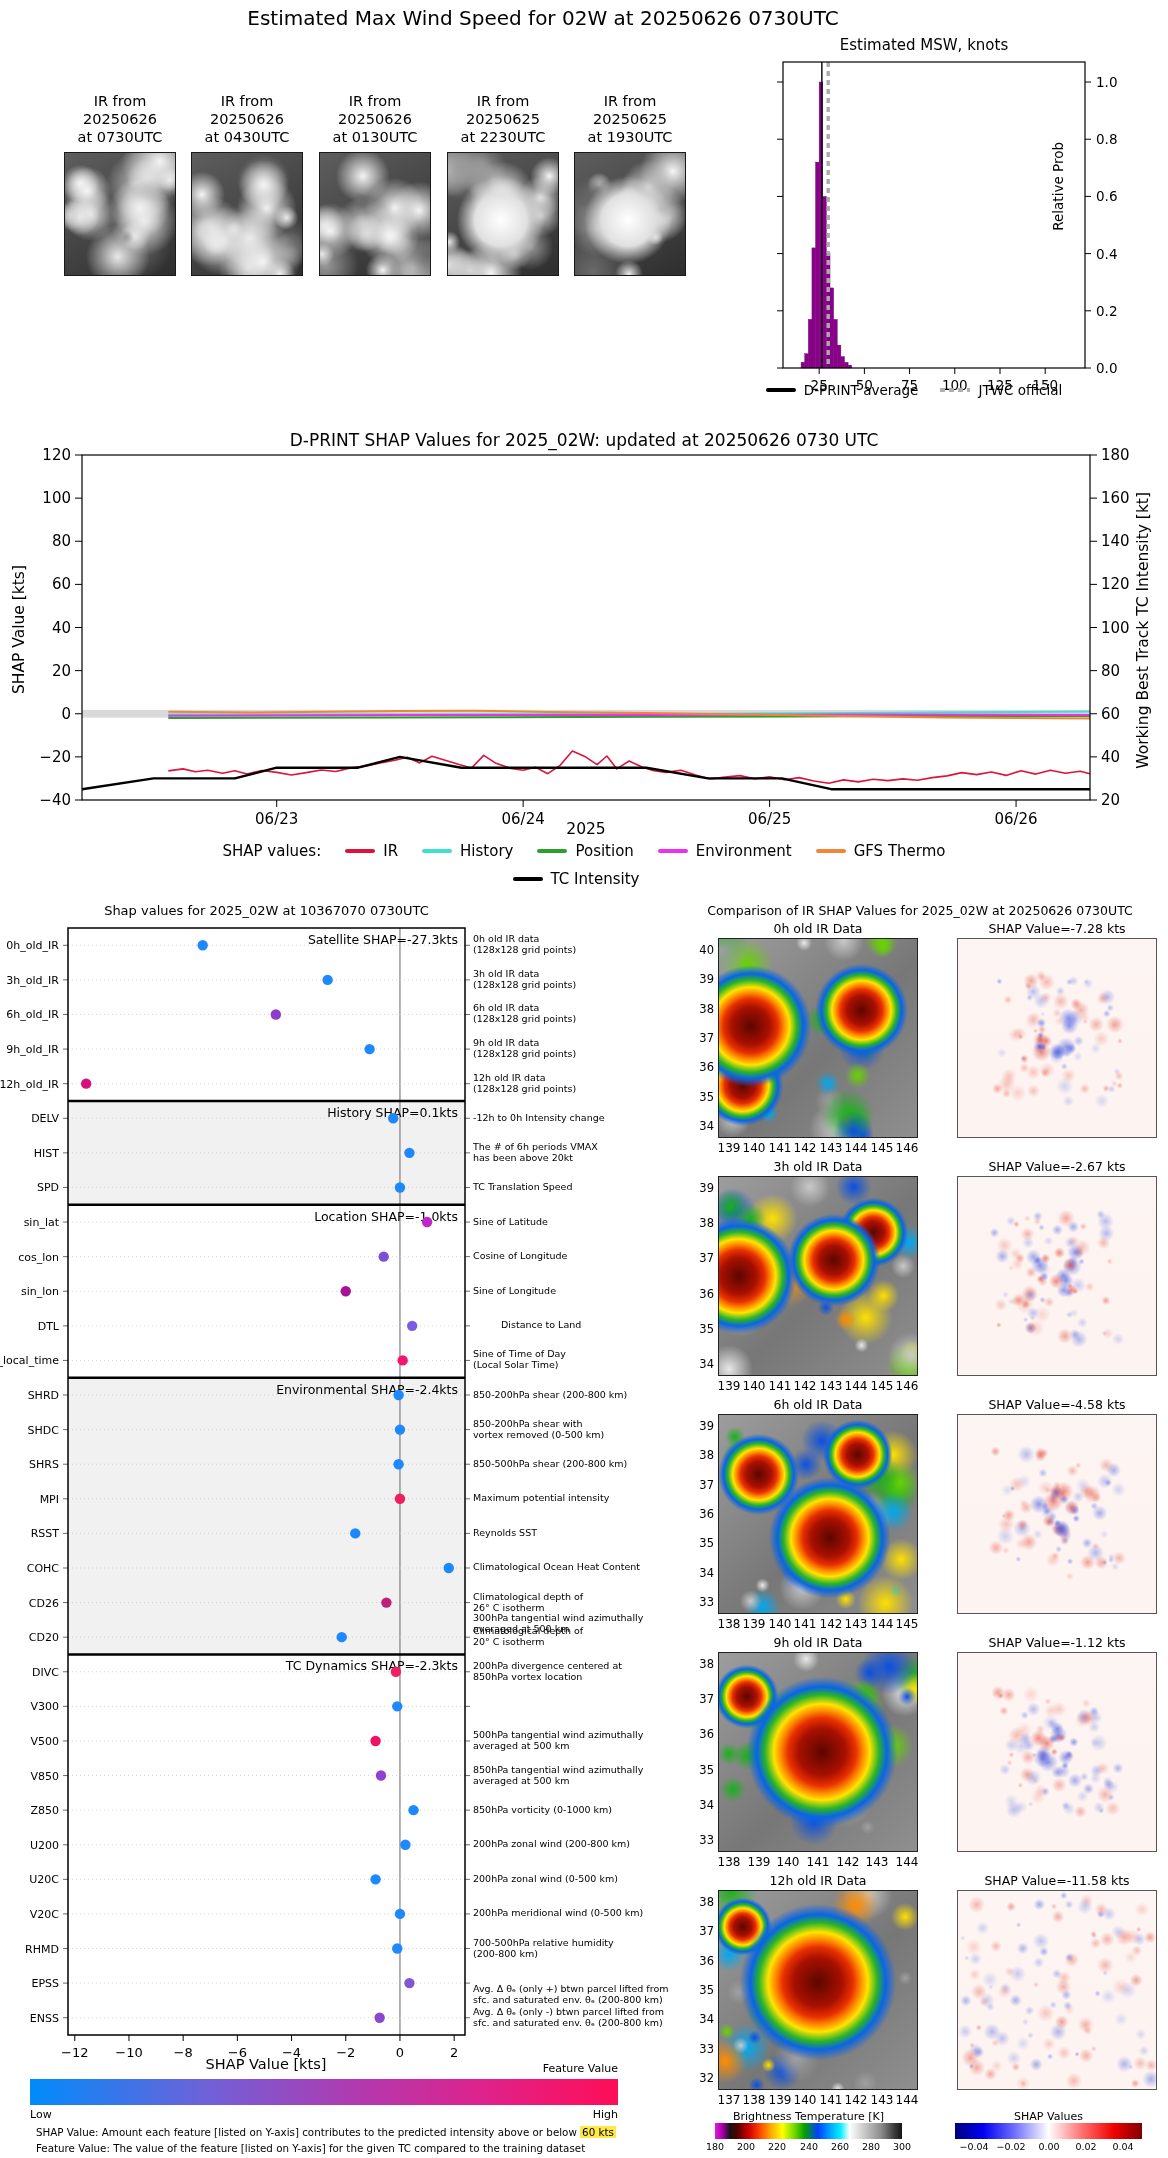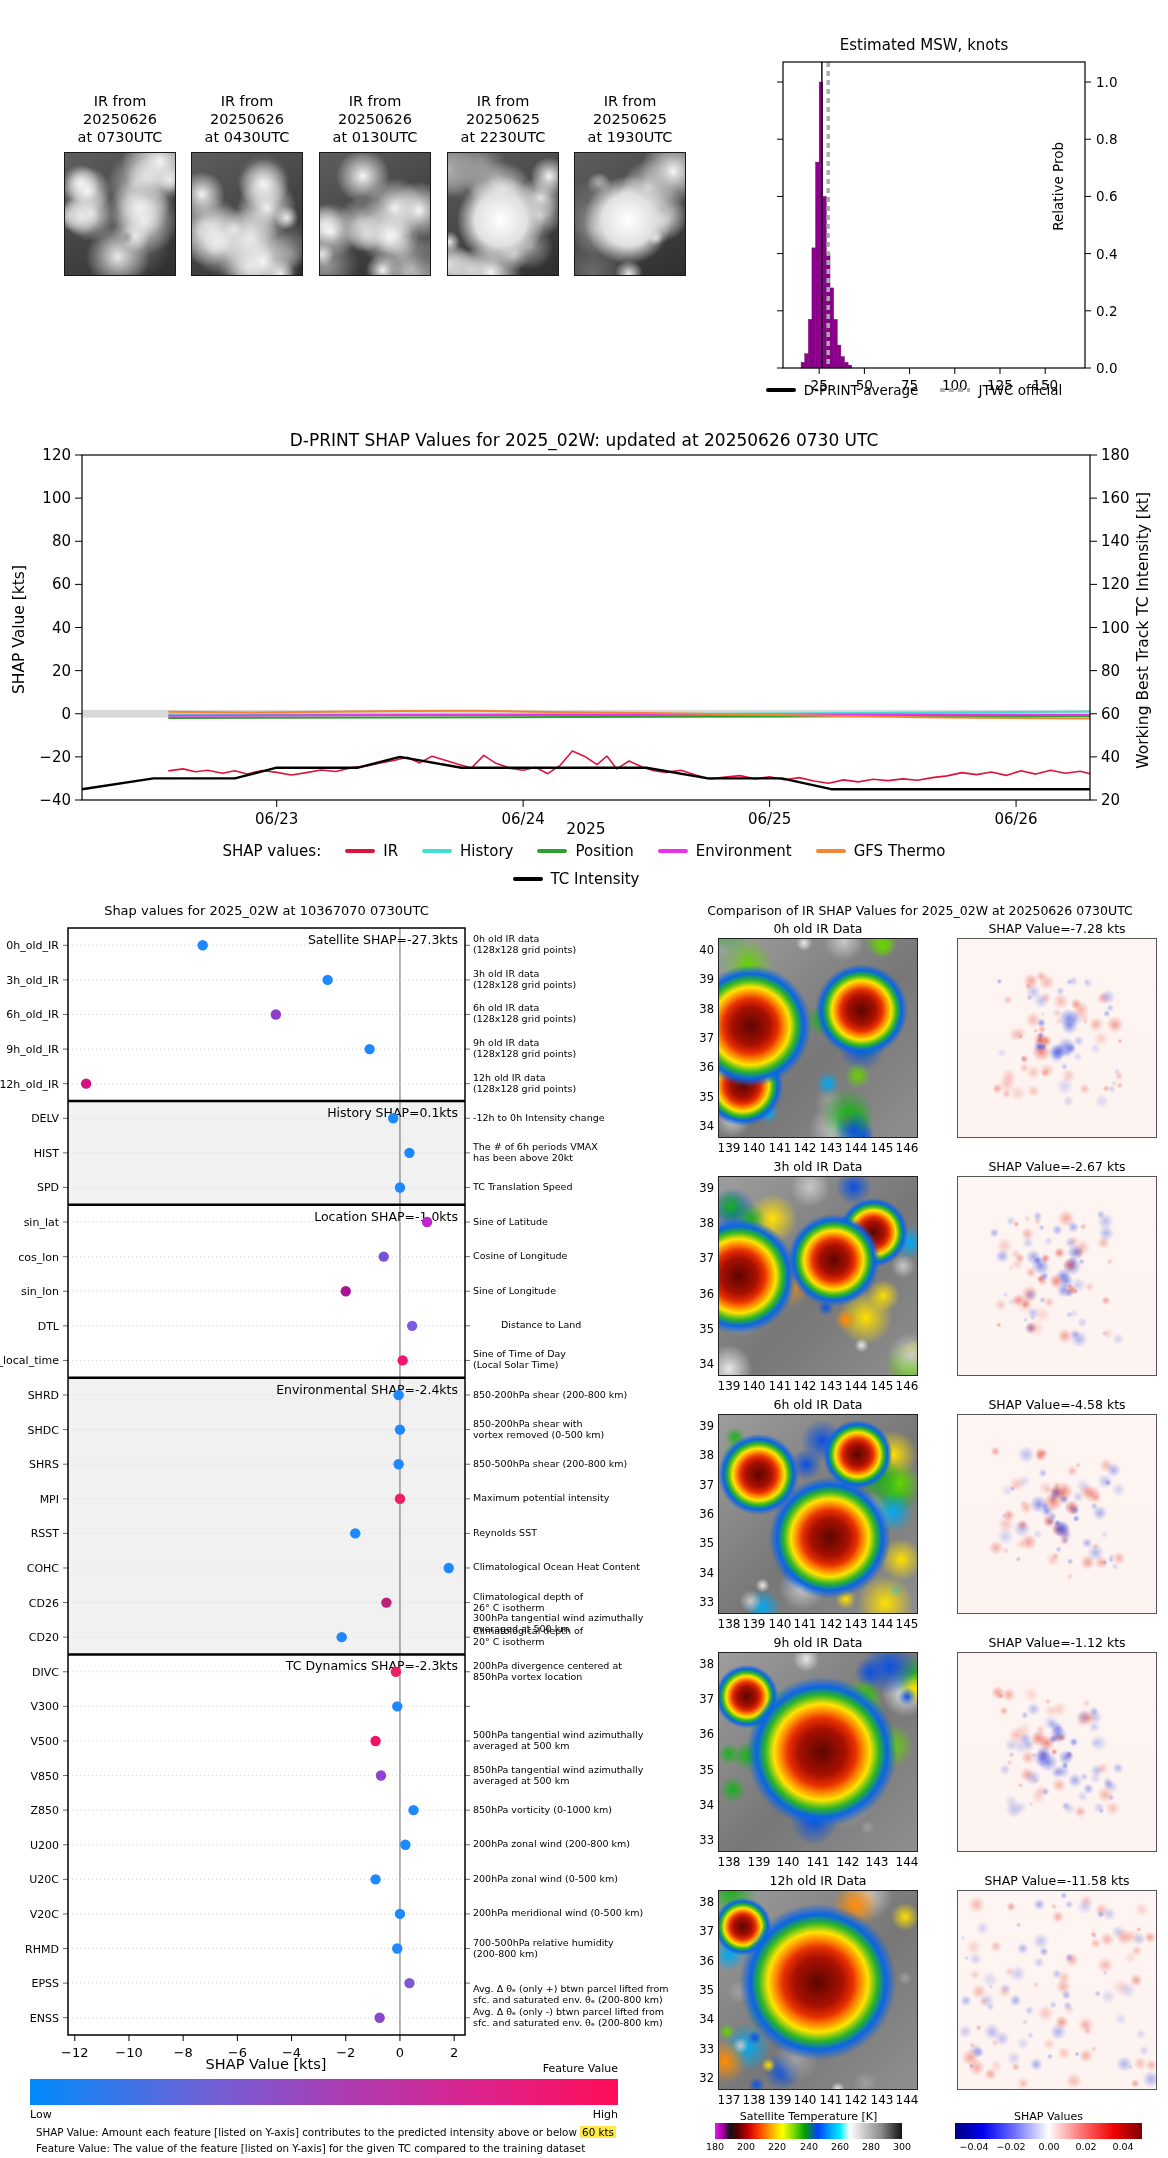--- a/index.html
+++ b/index.html
@@ -40,20 +40,21 @@
   .cmp-xtick{position:absolute;width:28px;text-align:center;font-size:12px;}
   .cb-label{position:absolute;width:187px;text-align:center;font-size:11px;}
   .cb-bar{position:absolute;width:187px;height:16px;}
   .cb-tick{position:absolute;text-align:center;font-size:9.5px;}
   .lg-item{display:flex;align-items:center;gap:8px;}
 </style>
 </head>
 <body>
 
 <div id="page">
+  <div id="top-title" class="abs">Estimated Max Wind Speed for 02W at 20250626 0730UTC</div>
 
   <div id="thumbs">
       <div class="thumb-label" style="position: absolute; left: 50px; top: 92px; width: 140px;">
         <div>IR from</div>
         <div>20250626</div>
         <div>at 0730UTC</div>
       </div>
       <div class="thumb-img" style="position: absolute; left: 64px; top: 152px; background: radial-gradient(circle at 68% 45%, rgb(242, 242, 242) 0px, rgba(0, 0, 0, 0) 30px), radial-gradient(circle at 20% 31%, rgb(245, 245, 245) 0px, rgba(0, 0, 0, 0) 24px), radial-gradient(circle at 55% 69%, rgb(154, 154, 154) 0px, rgba(0, 0, 0, 0) 8px), radial-gradient(circle at 23% 50%, rgb(232, 232, 232) 0px, rgba(0, 0, 0, 0) 27px), radial-gradient(circle at 14% 25%, rgb(245, 245, 245) 0px, rgba(0, 0, 0, 0) 19px), radial-gradient(circle at 5% 51%, rgb(207, 207, 207) 0px, rgba(0, 0, 0, 0) 15px), radial-gradient(circle at 72% 56%, rgb(232, 232, 232) 0px, rgba(0, 0, 0, 0) 34px), radial-gradient(circle at 64% 68%, rgb(232, 232, 232) 0px, rgba(0, 0, 0, 0) 15px), radial-gradient(circle at 86% 7%, rgb(245, 245, 245) 0px, rgba(0, 0, 0, 0) 38px), radial-gradient(circle at 75% 37%, rgb(107, 107, 107) 0px, rgba(0, 0, 0, 0) 19px), radial-gradient(circle at 14% 52%, rgb(245, 245, 245) 0px, rgba(0, 0, 0, 0) 19px), radial-gradient(circle at 48% 85%, rgb(232, 232, 232) 0px, rgba(0, 0, 0, 0) 32px), radial-gradient(circle at 70% 27%, rgb(207, 207, 207) 0px, rgba(0, 0, 0, 0) 36px), radial-gradient(circle at 64% 75%, rgb(107, 107, 107) 0px, rgba(0, 0, 0, 0) 36px), radial-gradient(circle at 95% 22%, rgb(232, 232, 232) 0px, rgba(0, 0, 0, 0) 12px), radial-gradient(circle at 74% 21%, rgb(207, 207, 207) 0px, rgba(0, 0, 0, 0) 20px), radial-gradient(circle at 99% 18%, rgb(154, 154, 154) 0px, rgba(0, 0, 0, 0) 21px), linear-gradient(150deg, rgb(94, 94, 94), rgb(46, 46, 46));"></div>
       <div class="thumb-label" style="position: absolute; left: 177px; top: 92px; width: 140px;">
         <div>IR from</div>
@@ -518,21 +519,21 @@
       <div class="cmp-ytick" style="position: absolute; left: 688px; top: 2042px;">33</div>
       <div class="cmp-ytick" style="position: absolute; left: 688px; top: 2071px;">32</div>
       <div class="cmp-xtick" style="position: absolute; left: 715px; top: 2093px;">137</div>
       <div class="cmp-xtick" style="position: absolute; left: 740px; top: 2093px;">138</div>
       <div class="cmp-xtick" style="position: absolute; left: 766px; top: 2093px;">139</div>
       <div class="cmp-xtick" style="position: absolute; left: 791px; top: 2093px;">140</div>
       <div class="cmp-xtick" style="position: absolute; left: 817px; top: 2093px;">141</div>
       <div class="cmp-xtick" style="position: absolute; left: 842px; top: 2093px;">142</div>
       <div class="cmp-xtick" style="position: absolute; left: 868px; top: 2093px;">143</div>
       <div class="cmp-xtick" style="position: absolute; left: 893px; top: 2093px;">144</div>
-      <div class="cb-label" style="position: absolute; left: 715px; top: 2110px;">Satellite Temperature [K]</div>
+      <div class="cb-label" style="position: absolute; left: 715px; top: 2110px;">Brightness Temperature [K]</div>
       <div class="cb-bar" style="position: absolute; left: 715px; top: 2123px; background: linear-gradient(90deg, rgb(227, 23, 227) 0%, rgb(168, 0, 168) 4%, rgb(20, 20, 20) 8%, rgb(85, 0, 0) 12%, rgb(204, 0, 0) 18%, rgb(255, 68, 0) 24%, rgb(255, 170, 0) 30%, rgb(255, 255, 0) 36%, rgb(125, 221, 0) 42%, rgb(0, 160, 0) 48%, rgb(0, 64, 255) 55%, rgb(0, 170, 255) 62%, rgb(0, 238, 255) 67%, rgb(255, 255, 255) 72%, rgb(200, 200, 200) 80%, rgb(138, 138, 138) 89%, rgb(58, 58, 58) 96%, rgb(20, 20, 20) 100%);"></div>
       <div class="cb-tick" style="position: absolute; left: 695px; top: 2141px; width: 40px;">180</div>
       <div class="cb-tick" style="position: absolute; left: 726px; top: 2141px; width: 40px;">200</div>
       <div class="cb-tick" style="position: absolute; left: 757px; top: 2141px; width: 40px;">220</div>
       <div class="cb-tick" style="position: absolute; left: 789px; top: 2141px; width: 40px;">240</div>
       <div class="cb-tick" style="position: absolute; left: 820px; top: 2141px; width: 40px;">260</div>
       <div class="cb-tick" style="position: absolute; left: 851px; top: 2141px; width: 40px;">280</div>
       <div class="cb-tick" style="position: absolute; left: 882px; top: 2141px; width: 40px;">300</div>
       <div class="cb-label" style="position: absolute; left: 955px; top: 2110px;">SHAP Values</div>
       <div class="cb-bar" style="position: absolute; left: 955px; top: 2123px; background: linear-gradient(90deg, rgb(0, 0, 127) 0%, rgb(0, 0, 240) 15%, rgb(112, 112, 255) 32%, rgb(255, 255, 255) 50%, rgb(255, 112, 112) 68%, rgb(240, 0, 0) 85%, rgb(127, 0, 0) 100%);"></div>

